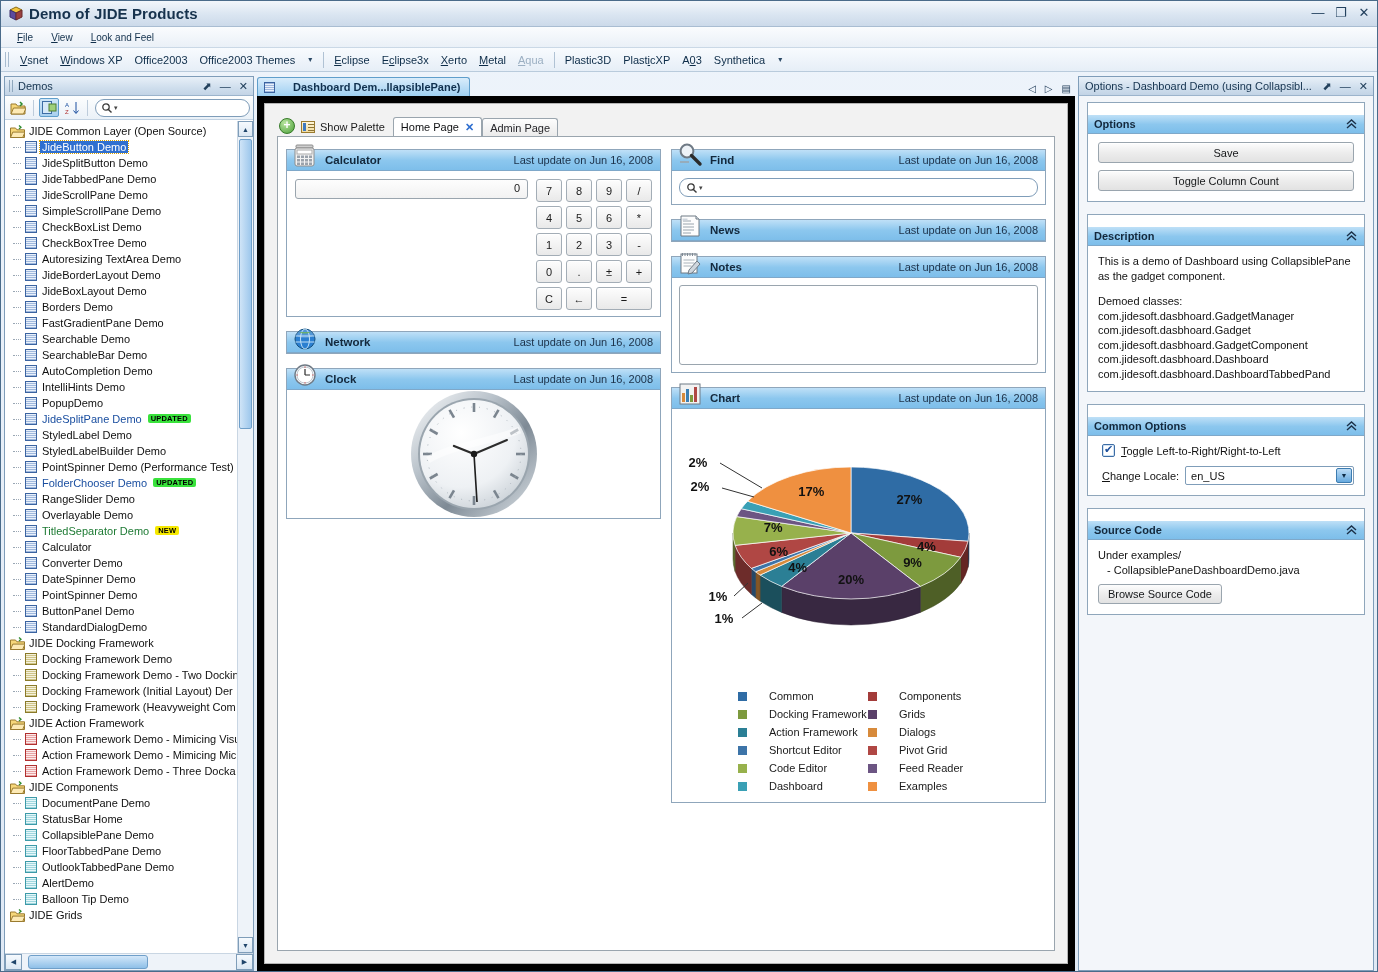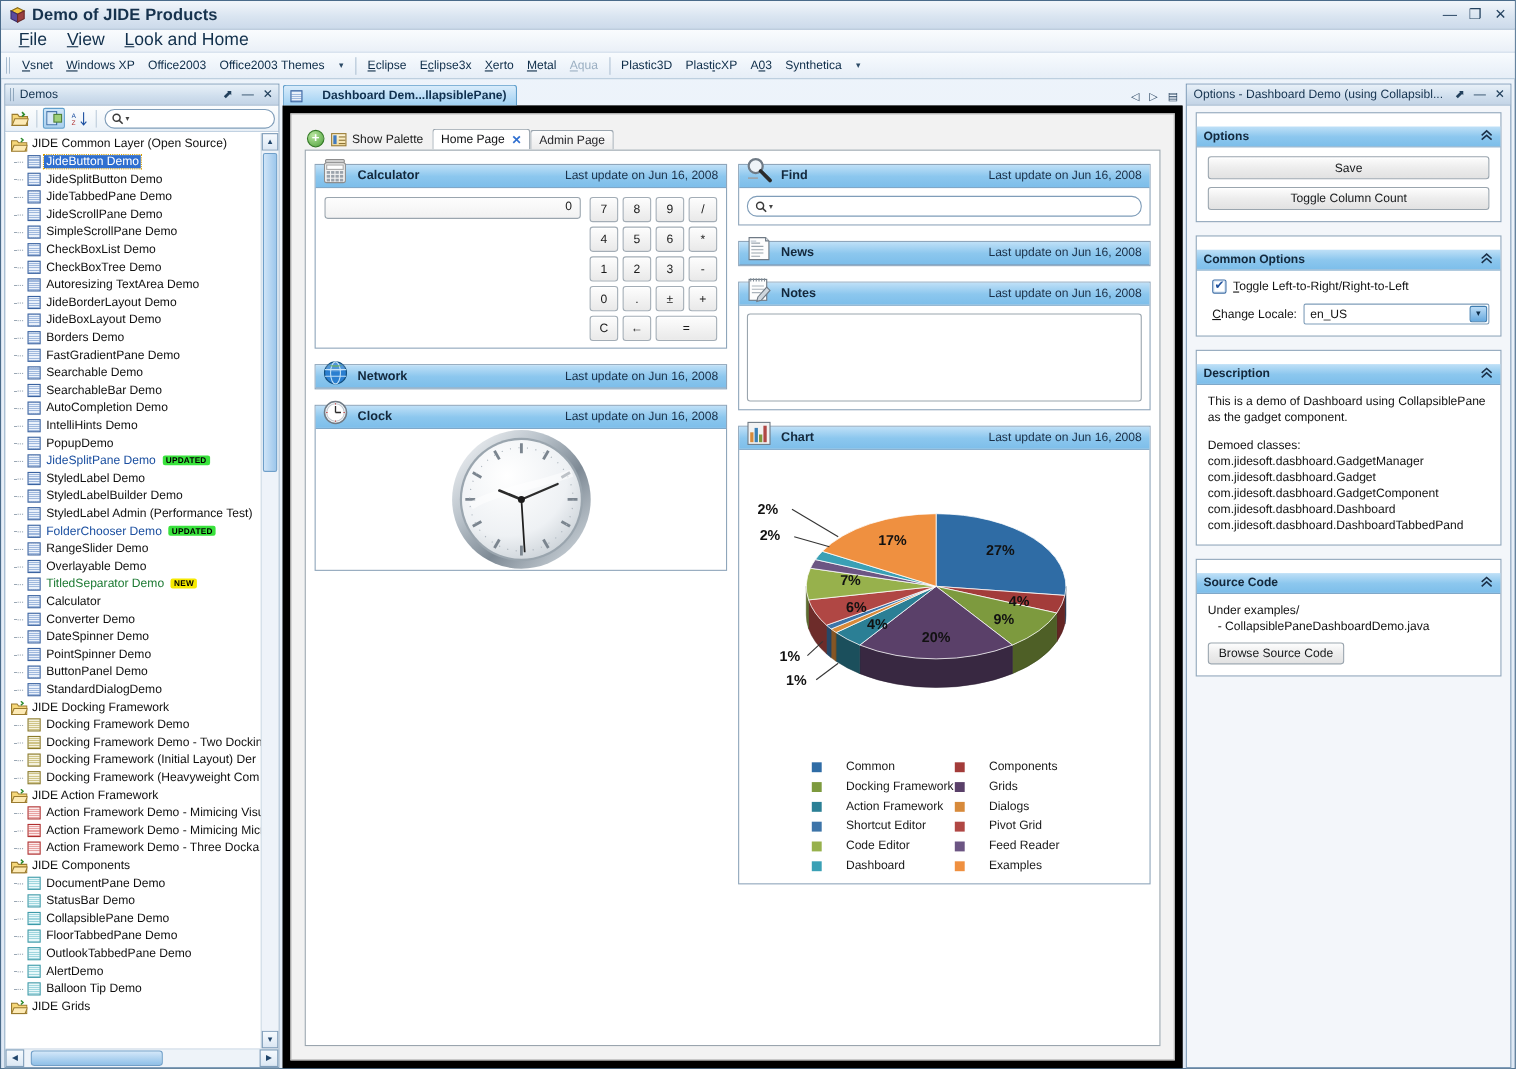--- a/index.html
+++ b/index.html
@@ -36,21 +36,21 @@
   .win-btns { position:absolute; right:6px; top:4px; display:flex; gap:9px; align-items:center;}
   .win-btn { width:14px;height:14px; display:flex;align-items:center;justify-content:center;
              color:#24425f; font-size:13px; line-height:1; cursor:default;}
 
   
   #menubar {
     height:21px; flex:0 0 21px; display:flex; align-items:center;
     background:linear-gradient(#fafcfe,#eaf0f7);
     border-bottom:1px solid #cad8e6; padding-left:8px; gap:2px;
   }
-  .menu-item { padding:2px 8px; font-size:16px; color:#12304c; border-radius:2px;}
+  .menu-item { padding:2px 8px; font-size:10px; color:#12304c; border-radius:2px;}
   .menu-item .mn { text-decoration:underline; }
 
   
   #lnfbar {
     height:24px; flex:0 0 24px; display:flex; align-items:center;
     background:linear-gradient(#f8fbfe,#e6eef7);
     border-bottom:1px solid #b9cbdc; padding-left:4px; gap:0px;
   }
   .grip { width:5px;height:15px; margin-right:4px;
           background:repeating-linear-gradient(90deg,#a8bccf 0 1px,transparent 1px 3px);}
@@ -301,21 +301,21 @@
     <div class="win-btns">
       <span class="win-btn">—</span>
       <span class="win-btn">❐</span>
       <span class="win-btn">✕</span>
     </div>
   </div>
 
   <div id="menubar">
     <div class="menu-item"><span class="mn">F</span><span>ile</span></div>
     <div class="menu-item"><span class="mn">V</span><span>iew</span></div>
-    <div class="menu-item"><span class="mn">L</span><span>ook and Home</span></div>
+    <div class="menu-item"><span class="mn">L</span><span>ook and Feel</span></div>
   </div>
 
   <div id="lnfbar">
     <div class="grip"></div>
     <div id="lnf-items" style="display:flex;align-items:center;">
         <div class="lnf"><span class="mn">V</span>snet</div>
         <div class="lnf"><span class="mn">W</span>indows XP</div>
         <div class="lnf">Office2003</div>
         <div class="lnf">Office2003 Themes</div>
         <div class="lnf-arrow">▾</div>
@@ -465,21 +465,21 @@
             <div class="tnode child">
               <span class="leaf-ico "></span>
               <span class="tlabel">StyledLabel Demo</span>
             </div>
             <div class="tnode child">
               <span class="leaf-ico "></span>
               <span class="tlabel">StyledLabelBuilder Demo</span>
             </div>
             <div class="tnode child">
               <span class="leaf-ico "></span>
-              <span class="tlabel">StyledLabel Admin (Performance Test)</span>
+              <span class="tlabel">PointSpinner Demo (Performance Test)</span>
             </div>
             <div class="tnode child">
               <span class="leaf-ico "></span>
               <span class="tlabel blue">FolderChooser Demo</span>
               <span class="badge updated">UPDATED</span>
             </div>
             <div class="tnode child">
               <span class="leaf-ico "></span>
               <span class="tlabel">RangeSlider Demo</span>
             </div>
@@ -567,21 +567,21 @@
                   <path d="M9 0.5l2 1.8-2 1.8" fill="none" stroke="#2e8b2e" stroke-width="1.3"></path>
                 </svg></span>
               <span class="tlabel">JIDE Components</span>
             </div>
             <div class="tnode child">
               <span class="leaf-ico cyan"></span>
               <span class="tlabel">DocumentPane Demo</span>
             </div>
             <div class="tnode child">
               <span class="leaf-ico cyan"></span>
-              <span class="tlabel">StatusBar Demo</span>
+              <span class="tlabel">StatusBar Home</span>
             </div>
             <div class="tnode child">
               <span class="leaf-ico cyan"></span>
               <span class="tlabel">CollapsiblePane Demo</span>
             </div>
             <div class="tnode child">
               <span class="leaf-ico cyan"></span>
               <span class="tlabel">FloorTabbedPane Demo</span>
             </div>
             <div class="tnode child">
@@ -990,44 +990,20 @@
             </span>
           </div>
           <div class="cp-body">
             <div class="btn">Save</div>
             <div class="btn">Toggle Column Count</div>
           </div>
         </div>
 
         <div class="cp">
           <div class="cp-head">
-            <span class="cp-head-title">Common Options</span>
-            <span class="cp-chev">
-              <svg width="13" height="11" viewBox="0 0 13 11">
-                  <path d="M2 6l4.5-4L11 6M2 10l4.5-4L11 10" fill="none" stroke="#1b3048" stroke-width="1.4"></path>
-                </svg>
-            </span>
-          </div>
-          <div class="cp-body">
-            <div class="chk-row">
-              <span class="chk"></span>
-              <span class="chk-label"><span class="mn">T</span><span>oggle Left-to-Right/Right-to-Left</span></span>
-            </div>
-            <div class="locale-row">
-              <span class="locale-label"><span class="mn">C</span><span>hange Locale:</span></span>
-              <div class="combo">
-                <span>en_US</span>
-                <span class="combo-arrow">▼</span>
-              </div>
-            </div>
-          </div>
-        </div>
-
-        <div class="cp">
-          <div class="cp-head">
             <span class="cp-head-title">Description</span>
             <span class="cp-chev">
               <svg width="13" height="11" viewBox="0 0 13 11">
                   <path d="M2 6l4.5-4L11 6M2 10l4.5-4L11 10" fill="none" stroke="#1b3048" stroke-width="1.4"></path>
                 </svg>
             </span>
           </div>
           <div class="cp-body" id="desc-body">
               <div class="desc-line">This is a demo of Dashboard using CollapsiblePane</div>
               <div class="desc-line">as the gadget component.</div>
@@ -1036,20 +1012,44 @@
               <div class="desc-line">com.jidesoft.dasbhoard.GadgetManager</div>
               <div class="desc-line">com.jidesoft.dasbhoard.Gadget</div>
               <div class="desc-line">com.jidesoft.dasbhoard.GadgetComponent</div>
               <div class="desc-line">com.jidesoft.dasbhoard.Dashboard</div>
               <div class="desc-line">com.jidesoft.dasbhoard.DashboardTabbedPand</div>
             </div>
         </div>
 
         <div class="cp">
           <div class="cp-head">
+            <span class="cp-head-title">Common Options</span>
+            <span class="cp-chev">
+              <svg width="13" height="11" viewBox="0 0 13 11">
+                  <path d="M2 6l4.5-4L11 6M2 10l4.5-4L11 10" fill="none" stroke="#1b3048" stroke-width="1.4"></path>
+                </svg>
+            </span>
+          </div>
+          <div class="cp-body">
+            <div class="chk-row">
+              <span class="chk"></span>
+              <span class="chk-label"><span class="mn">T</span><span>oggle Left-to-Right/Right-to-Left</span></span>
+            </div>
+            <div class="locale-row">
+              <span class="locale-label"><span class="mn">C</span><span>hange Locale:</span></span>
+              <div class="combo">
+                <span>en_US</span>
+                <span class="combo-arrow">▼</span>
+              </div>
+            </div>
+          </div>
+        </div>
+
+        <div class="cp">
+          <div class="cp-head">
             <span class="cp-head-title">Source Code</span>
             <span class="cp-chev">
               <svg width="13" height="11" viewBox="0 0 13 11">
                   <path d="M2 6l4.5-4L11 6M2 10l4.5-4L11 10" fill="none" stroke="#1b3048" stroke-width="1.4"></path>
                 </svg>
             </span>
           </div>
           <div class="cp-body">
             <div class="desc-line">Under examples/</div>
             <div class="desc-line" style="padding-left:9px;">- CollapsiblePaneDashboardDemo.java</div>

